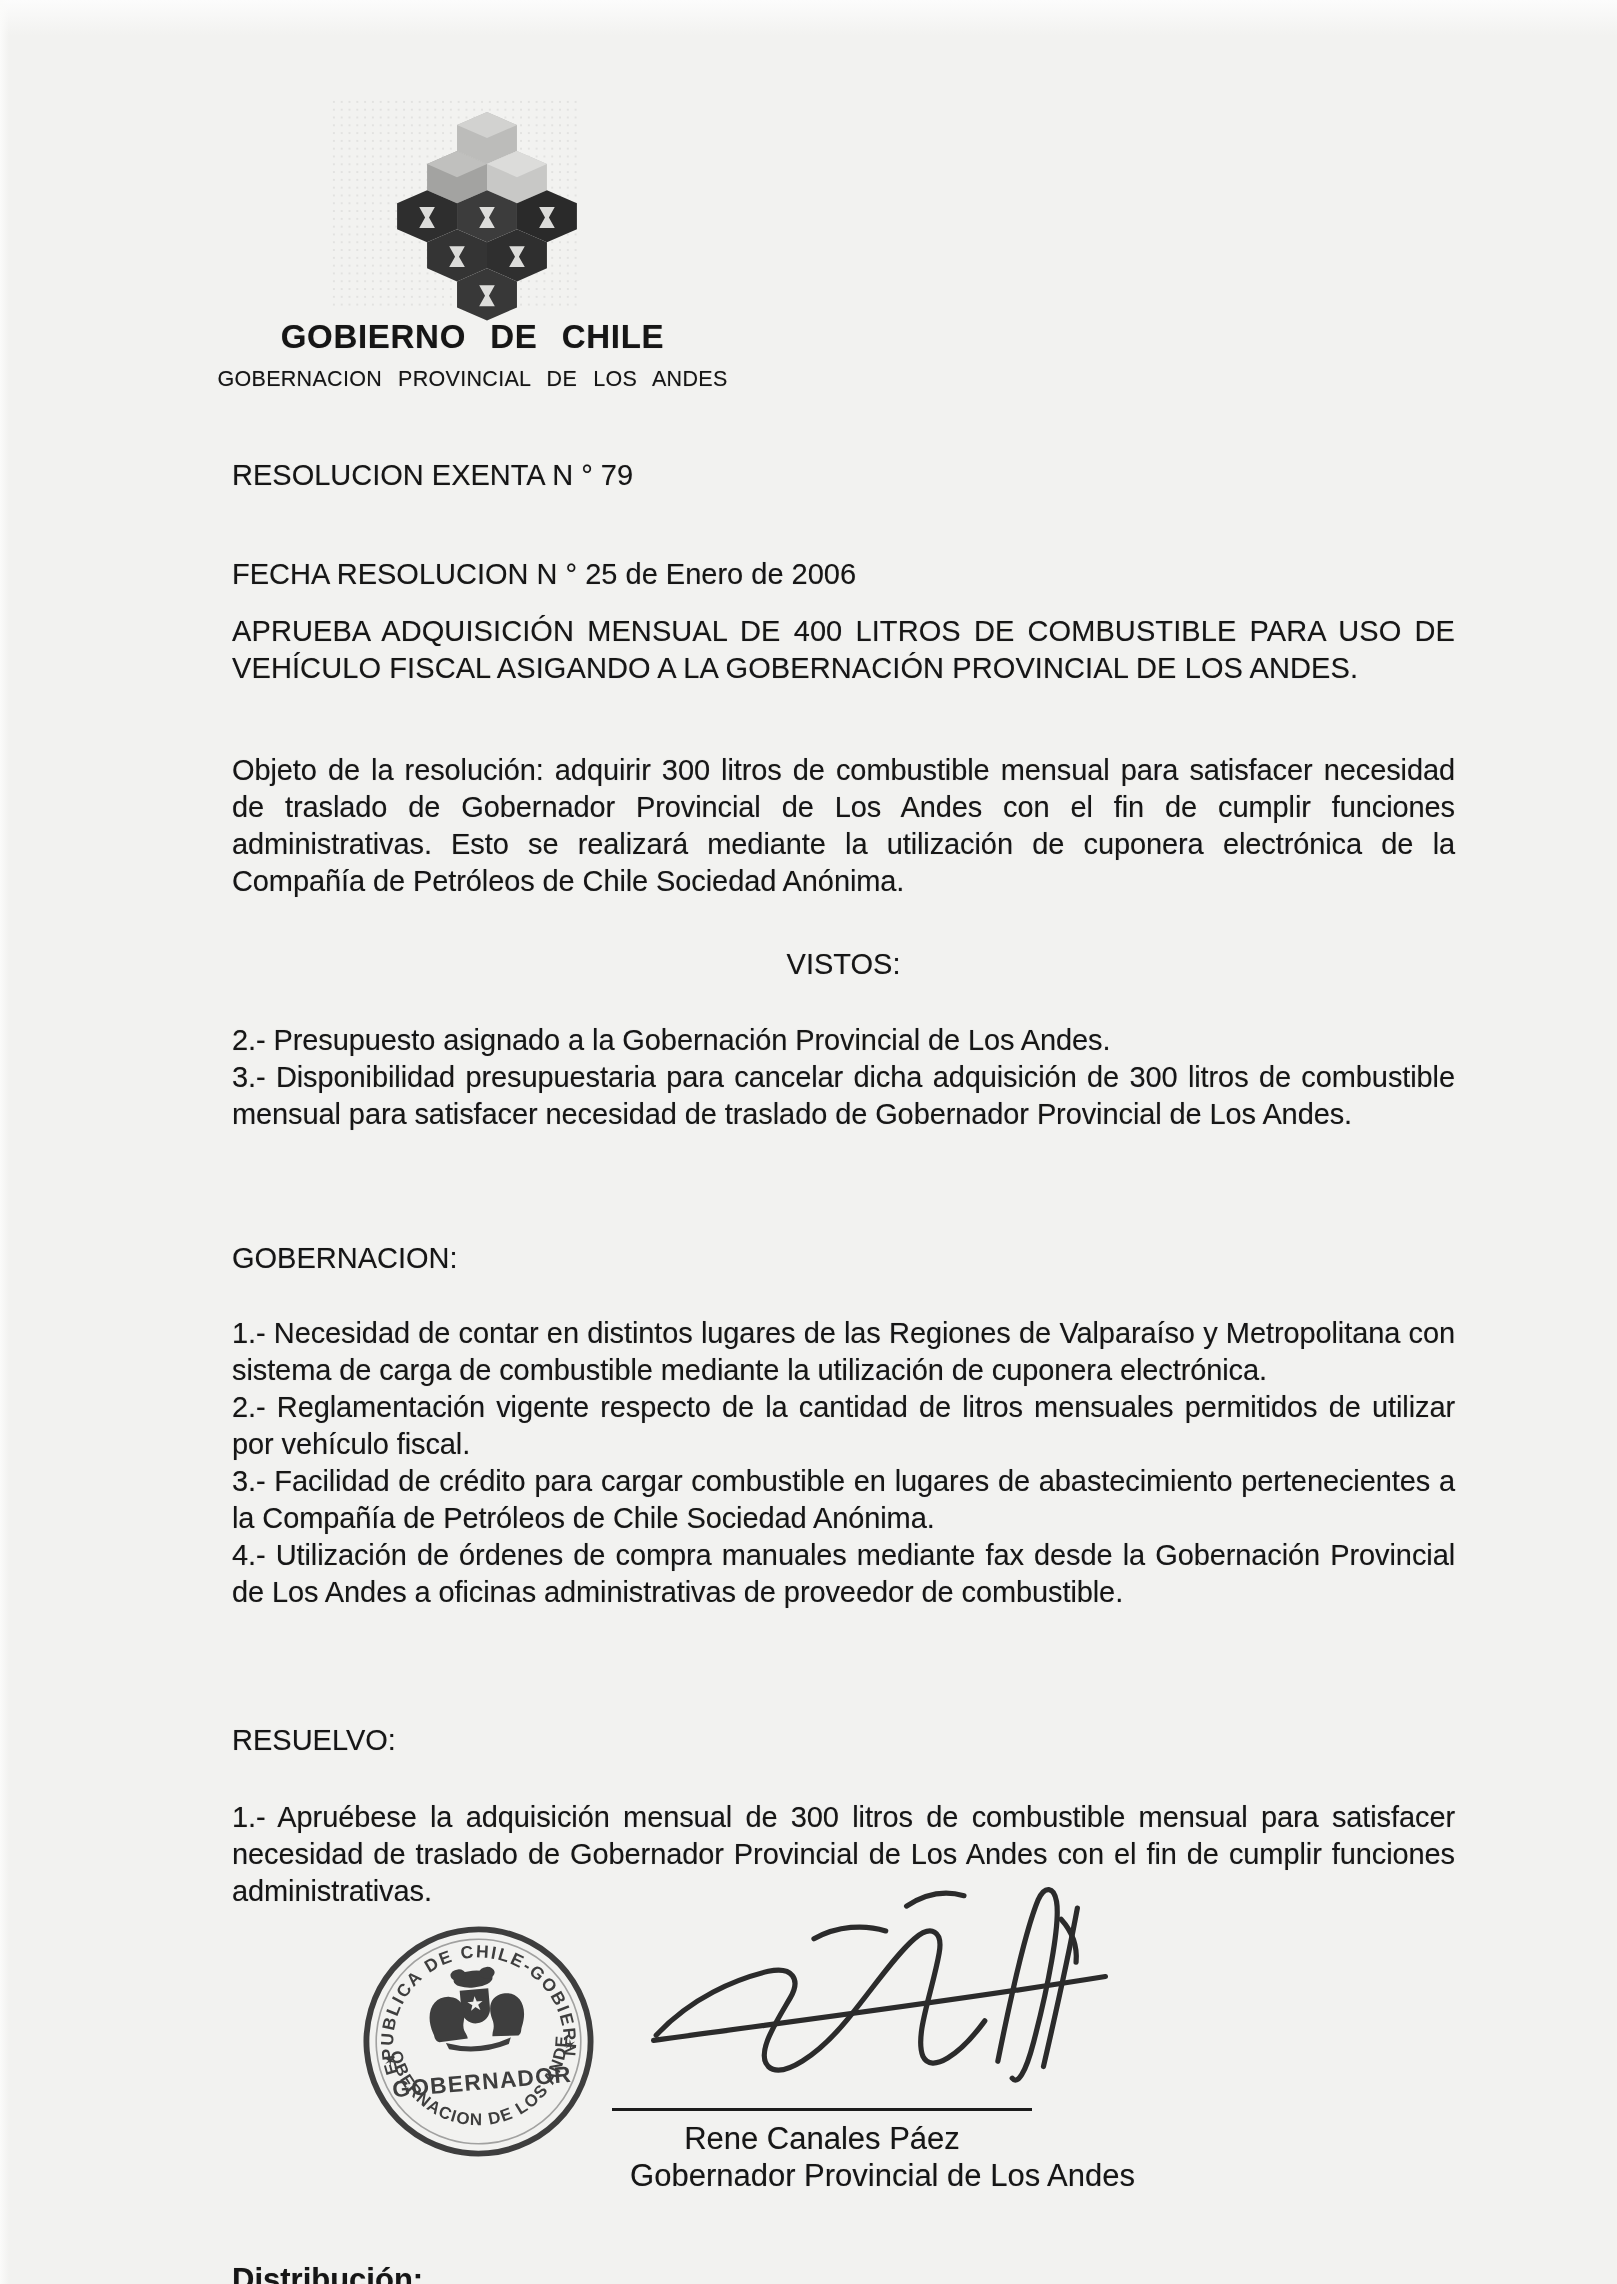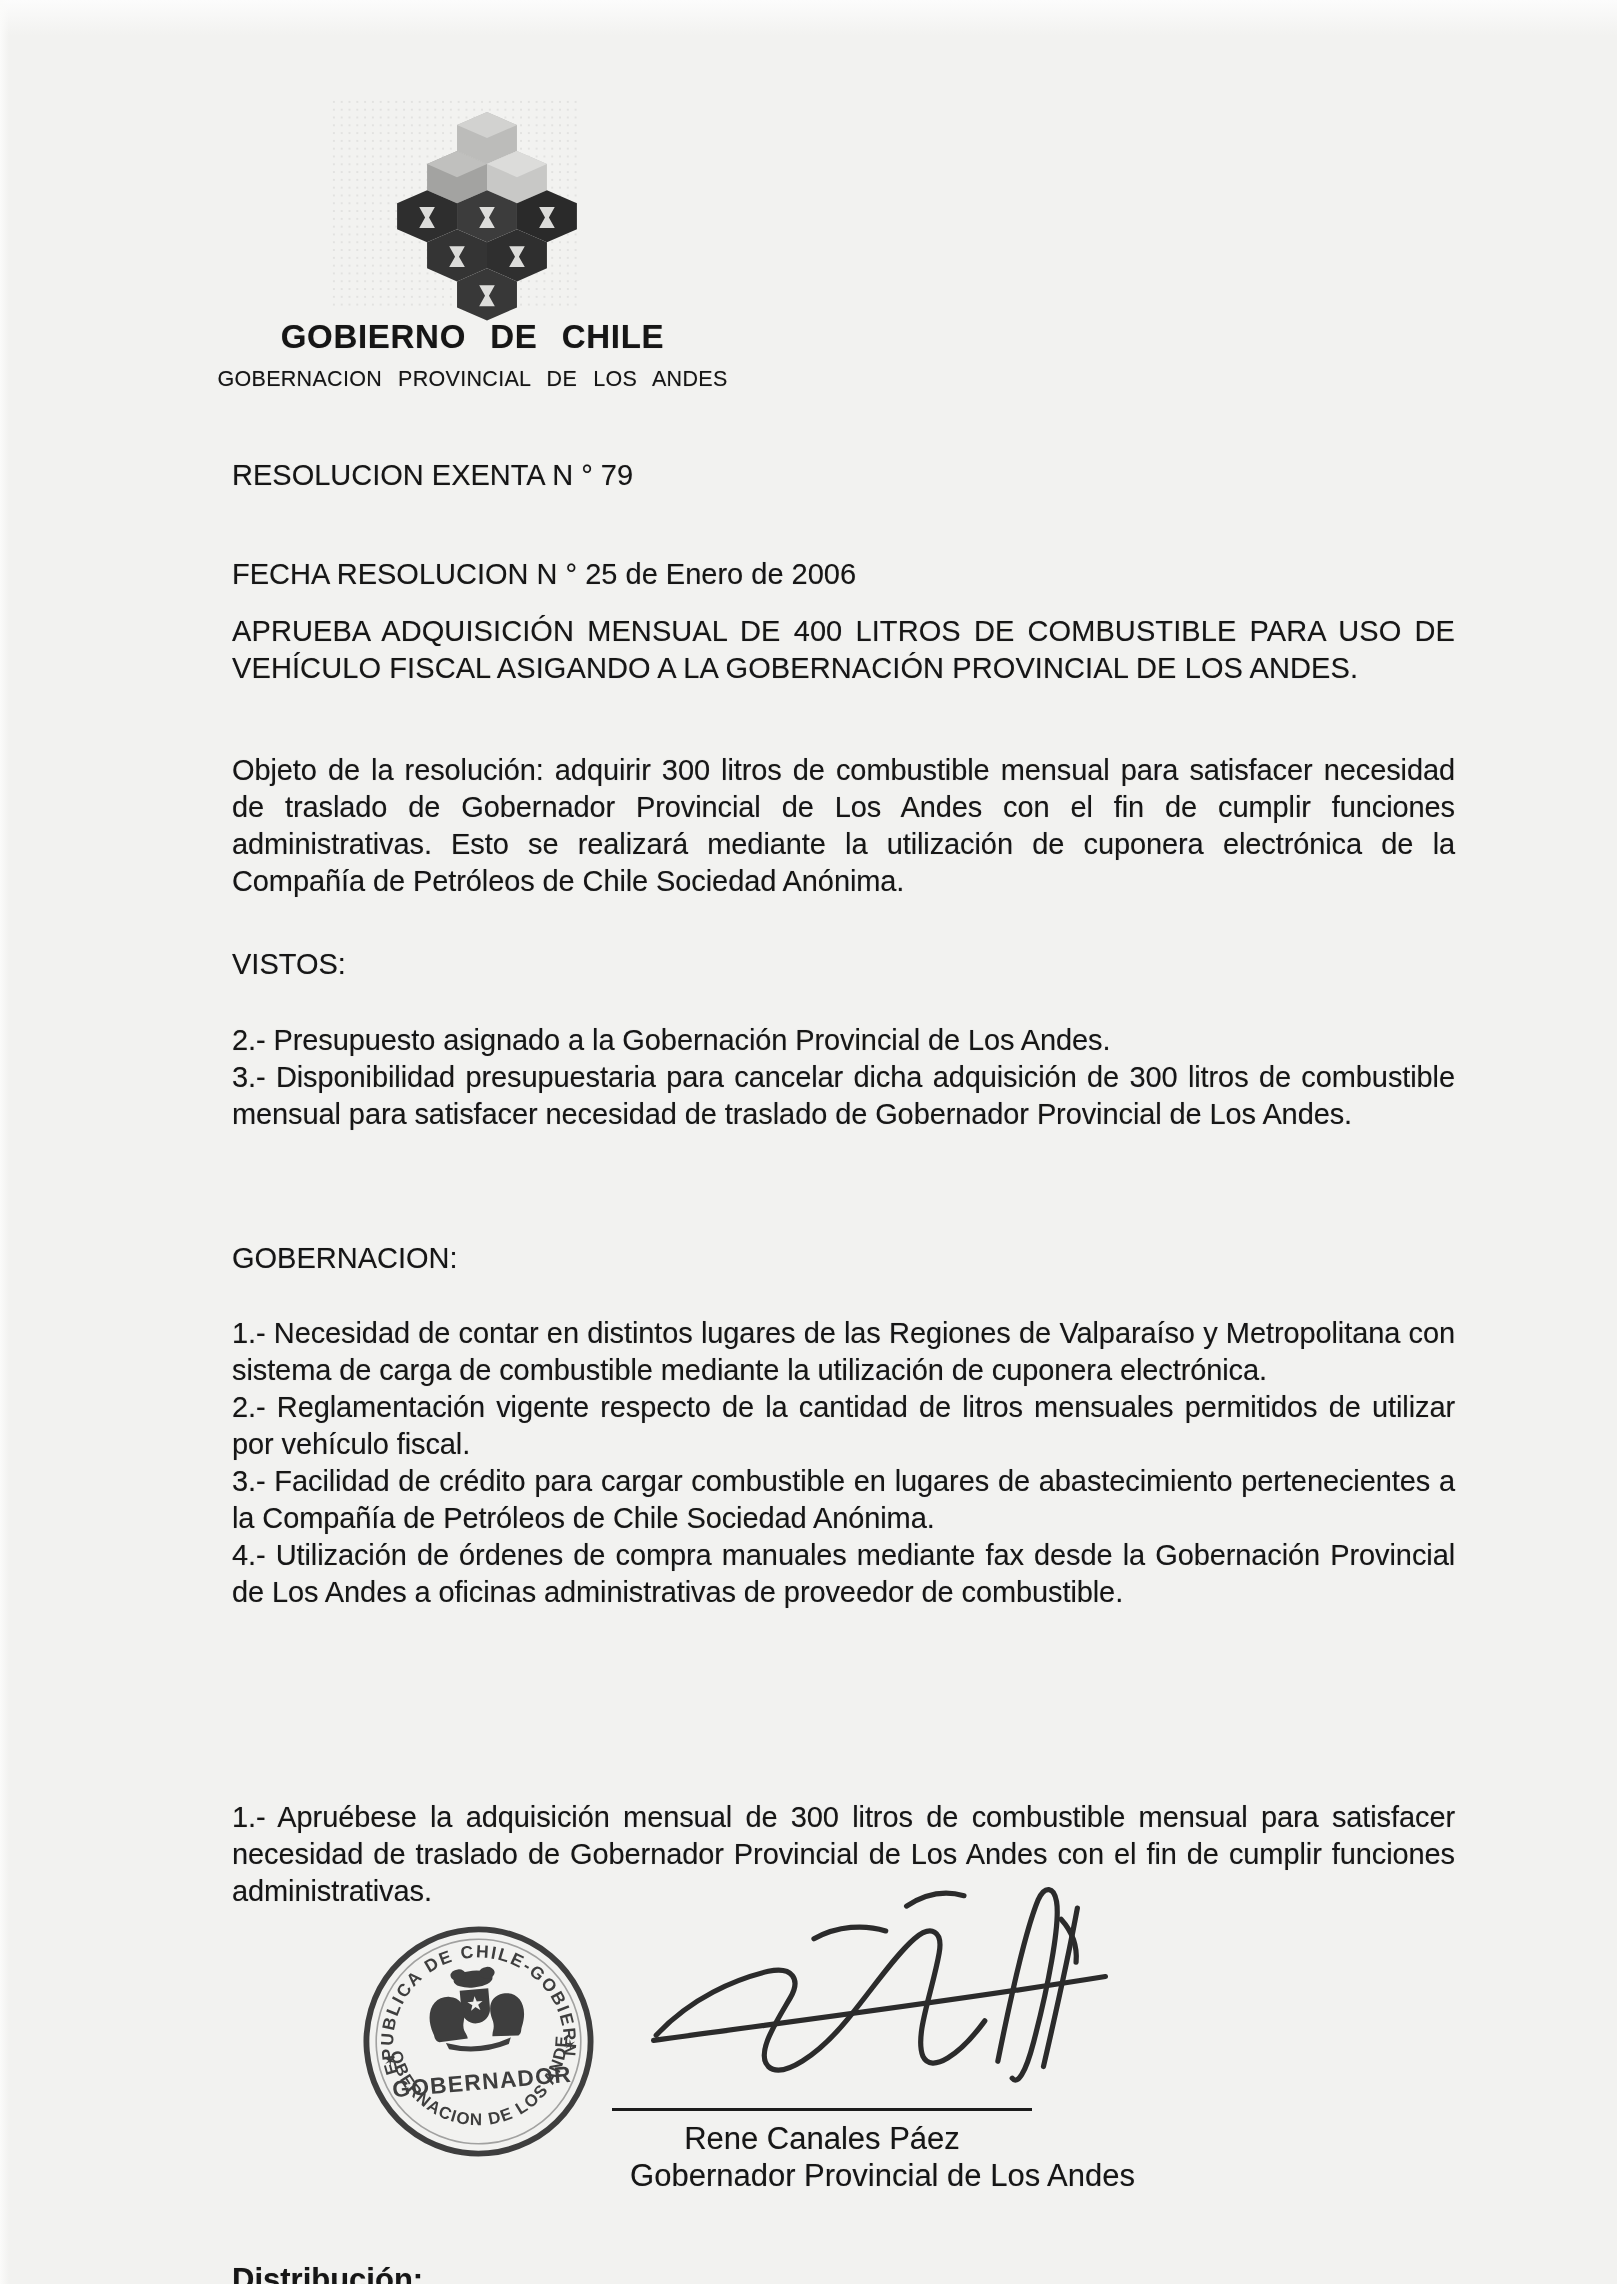--- a/index.html
+++ b/index.html
@@ -84,34 +84,35 @@
     <div class="org-subtitle">GOBERNACION PROVINCIAL DE LOS ANDES</div>
   </div>
 
   <div class="abs body-col hline ink" style="top:457px;">RESOLUCION EXENTA N ° 79</div>
   <div class="abs body-col hline ink" style="top:556px;">FECHA RESOLUCION N ° 25 de Enero de 2006</div>
 
   <div class="abs body-col caps-block ink" style="top:613px;">APRUEBA ADQUISICIÓN MENSUAL DE 400 LITROS DE COMBUSTIBLE PARA USO DE VEHÍCULO FISCAL ASIGANDO A LA GOBERNACIÓN PROVINCIAL DE LOS ANDES.</div>
 
   <div class="abs body-col para ink" style="top:752px;">Objeto de la resolución: adquirir 300 litros de combustible mensual para satisfacer necesidad de traslado de Gobernador Provincial de Los Andes con el fin de cumplir funciones administrativas.  Esto se realizará mediante la utilización de cuponera electrónica de la Compañía de Petróleos de Chile Sociedad Anónima.</div>
 
-  <div class="abs body-col hline ink" style="top:946px;">VISTOS:</div>
+  <div class="abs body-col hline ink" style="top:946px;text-align:center;">VISTOS:</div>
   <div class="abs body-col ink" style="top:1022px;">
     <div class="para">2.- Presupuesto asignado a la Gobernación Provincial de Los Andes.</div>
     <div class="para">3.- Disponibilidad presupuestaria para cancelar dicha adquisición de 300 litros de combustible mensual para satisfacer necesidad de traslado de Gobernador Provincial de Los Andes.</div>
   </div>
 
   <div class="abs body-col hline ink" style="top:1240px;">GOBERNACION:</div>
   <div class="abs body-col ink" style="top:1315px;">
     <div class="para">1.- Necesidad de contar en distintos lugares de las Regiones de Valparaíso y Metropolitana con sistema de carga de combustible mediante la utilización de cuponera electrónica.</div>
     <div class="para">2.- Reglamentación vigente respecto de la cantidad de litros mensuales permitidos de utilizar por vehículo fiscal.</div>
     <div class="para">3.- Facilidad de crédito para cargar combustible en lugares de abastecimiento pertenecientes a la Compañía de Petróleos de Chile Sociedad Anónima.</div>
     <div class="para">4.- Utilización de órdenes de compra manuales mediante fax desde la Gobernación Provincial de Los Andes a oficinas administrativas de proveedor de combustible.</div>
   </div>
 
+  <div class="abs body-col hline ink" style="top:1722px;">RESUELVO:</div>
   <div class="abs body-col para ink" style="top:1799px;">1.- Apruébese la adquisición mensual de 300 litros de combustible mensual para satisfacer necesidad de traslado de Gobernador Provincial de Los Andes con el fin de cumplir funciones administrativas.</div>
 
   <div class="abs" style="left:356px;top:1919px;width:245px;height:245px;">
     <svg width="245" height="245" viewBox="0 0 376 376">
       <defs>
         <path id="stampTopArc" d="M 60 218 A 131 131 0 1 1 316 218"></path>
         <path id="stampBottomArc" d="M 52 196 A 137 137 0 0 0 324 196"></path>
       </defs>
       <g transform="rotate(-5 188 188)" opacity="0.88" fill="#262626">
         <circle cx="188" cy="188" r="172" fill="none" stroke="#262626" stroke-width="9"></circle>

